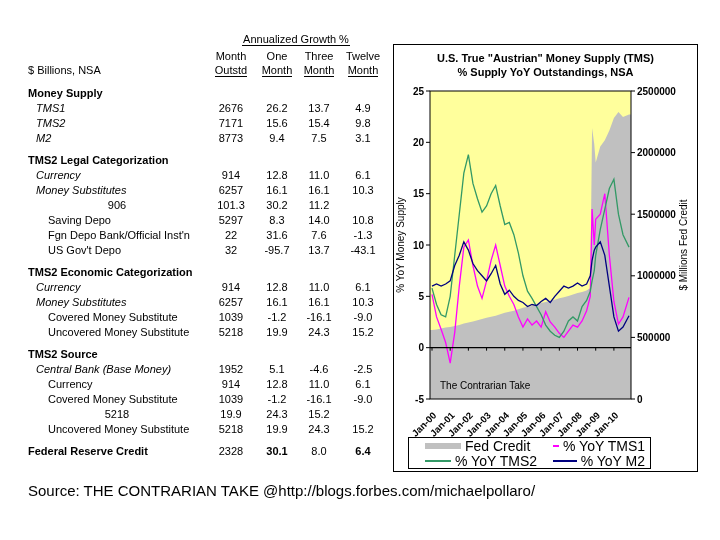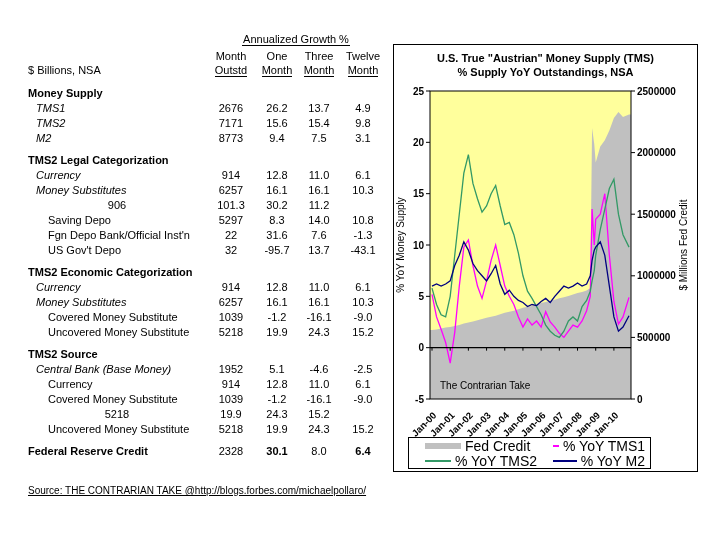--- a/index.html
+++ b/index.html
@@ -16,21 +16,21 @@
   .ind1{padding-left:8px;font-style:italic;}
   .ind2{padding-left:20px;}
   .growth-row{height:17px;}
   .growth-span{grid-column:2 / span 4;text-align:center;}
   .growth-span span{border-bottom:1px solid #000;padding:0 1px;}
   .hdr1{height:14px;line-height:14px;}
   .hdr2{height:16px;line-height:15px;}
   .hdr2 .num span,.hdr1 .num{white-space:nowrap;}
   .hdr2 .num span{border-bottom:1px solid #000;}
   .section-title{font-weight:bold;margin-top:7px;}
-  #source-note{margin-top:24px;font-size:10px;white-space:nowrap;text-decoration:underline;}
+  #source-note{margin-top:24px;font-size:15px;white-space:nowrap;}
   
   #chart-pane{position:absolute;left:393px;top:44px;width:303px;height:426px;border:1px solid #000;background:#fff;}
   #chart-svg{position:absolute;left:0;top:0;}
   .chart-title{position:absolute;left:8px;width:287px;text-align:center;font-weight:bold;font-size:11px;line-height:14px;white-space:nowrap;}
   #chart-title1{top:6px;}
   #chart-title2{top:20px;}
   #chart-annotation{position:absolute;left:46px;top:335px;font-size:10px;}
   #chart-legend{
     position:absolute;left:14px;top:392px;width:241px;height:30px;
     border:1px solid #000;background:#fff;

